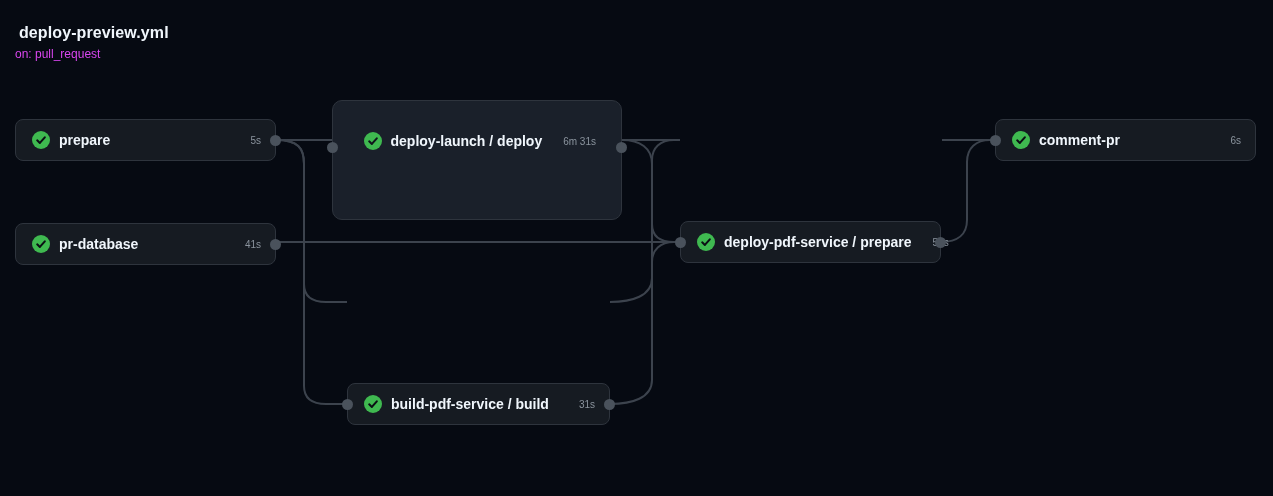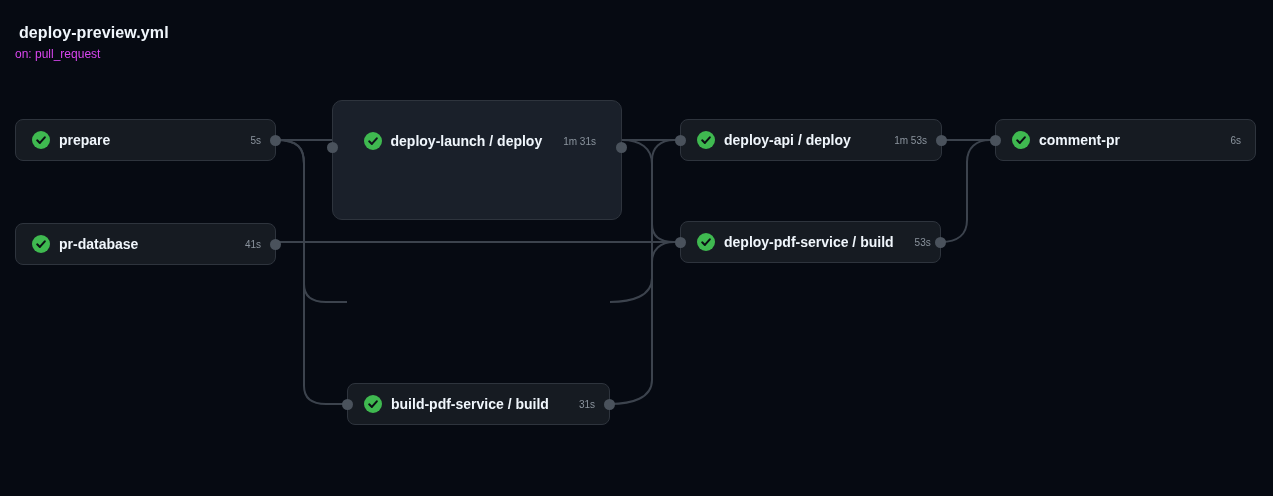--- a/index.html
+++ b/index.html
@@ -95,55 +95,45 @@
     <span class="dot dot-r"></span>
   </div>
 
   <div class="group" style="left:332px;top:100px;width:290px;height:120px;align-items:flex-end;">
     <div class="group-row">
       <svg class="check" viewBox="0 0 16 16">
           <circle cx="8" cy="8" r="8" fill="#3fb950"></circle>
           <path d="M4.6 8.3 L7 10.6 L11.4 5.6" stroke="#10151c" stroke-width="1.8" fill="none" stroke-linecap="round" stroke-linejoin="round"></path>
         </svg>
       <span class="job-label">deploy-launch / deploy</span>
-      <span class="job-duration">1m 31s</span>
+      <span class="job-duration">6m 31s</span>
     </div>
     <span class="dot dot-l"></span>
     <span class="dot dot-r"></span>
   </div>
 
 
   <div class="node" style="left:347px;top:383px;width:263px;">
     <svg class="check" viewBox="0 0 16 16">
         <circle cx="8" cy="8" r="8" fill="#3fb950"></circle>
         <path d="M4.6 8.3 L7 10.6 L11.4 5.6" stroke="#0b0f14" stroke-width="1.8" fill="none" stroke-linecap="round" stroke-linejoin="round"></path>
       </svg>
     <span class="job-label">build-pdf-service / build</span>
     <span class="job-duration">31s</span>
     <span class="dot dot-l"></span>
     <span class="dot dot-r"></span>
   </div>
 
-  <div class="node" style="left:680px;top:119px;width:262px;">
-    <svg class="check" viewBox="0 0 16 16">
-        <circle cx="8" cy="8" r="8" fill="#3fb950"></circle>
-        <path d="M4.6 8.3 L7 10.6 L11.4 5.6" stroke="#0b0f14" stroke-width="1.8" fill="none" stroke-linecap="round" stroke-linejoin="round"></path>
-      </svg>
-    <span class="job-label">deploy-api / deploy</span>
-    <span class="job-duration">1m 53s</span>
-    <span class="dot dot-l"></span>
-    <span class="dot dot-r"></span>
-  </div>
 
   <div class="node" style="left:680px;top:221px;width:261px;">
     <svg class="check" viewBox="0 0 16 16">
         <circle cx="8" cy="8" r="8" fill="#3fb950"></circle>
         <path d="M4.6 8.3 L7 10.6 L11.4 5.6" stroke="#0b0f14" stroke-width="1.8" fill="none" stroke-linecap="round" stroke-linejoin="round"></path>
       </svg>
-    <span class="job-label">deploy-pdf-service / build</span>
+    <span class="job-label">deploy-pdf-service / prepare</span>
     <span class="job-duration">53s</span>
     <span class="dot dot-l"></span>
     <span class="dot dot-r"></span>
   </div>
 
   <div class="node" style="left:995px;top:119px;width:261px;">
     <svg class="check" viewBox="0 0 16 16">
         <circle cx="8" cy="8" r="8" fill="#3fb950"></circle>
         <path d="M4.6 8.3 L7 10.6 L11.4 5.6" stroke="#0b0f14" stroke-width="1.8" fill="none" stroke-linecap="round" stroke-linejoin="round"></path>
       </svg>

